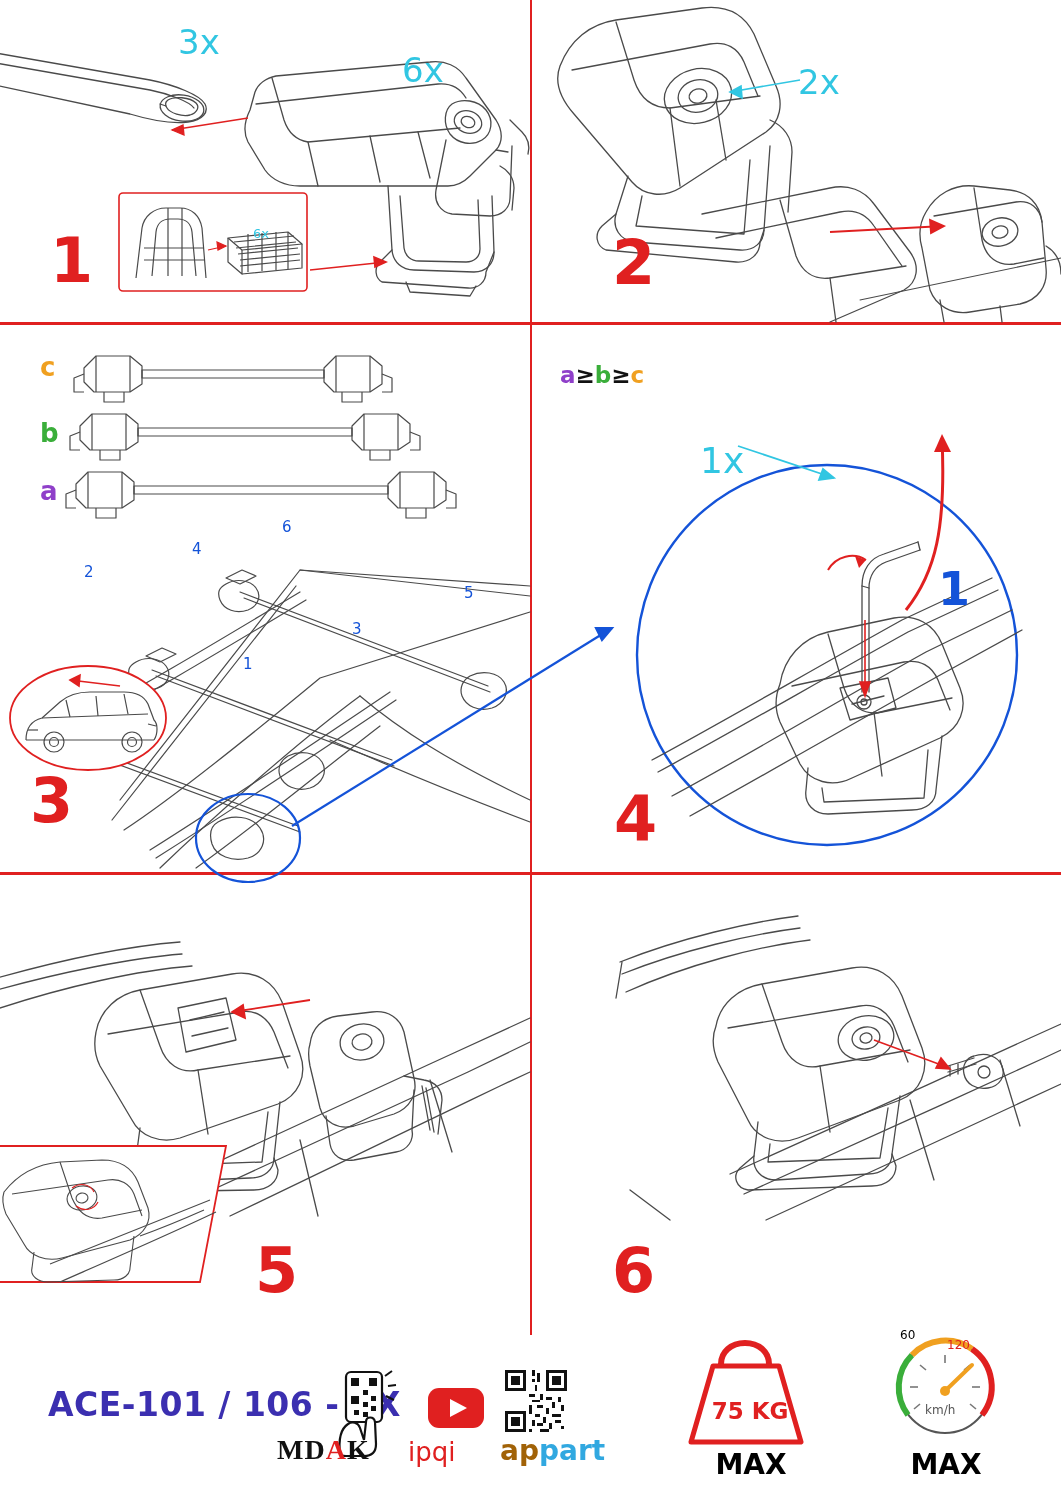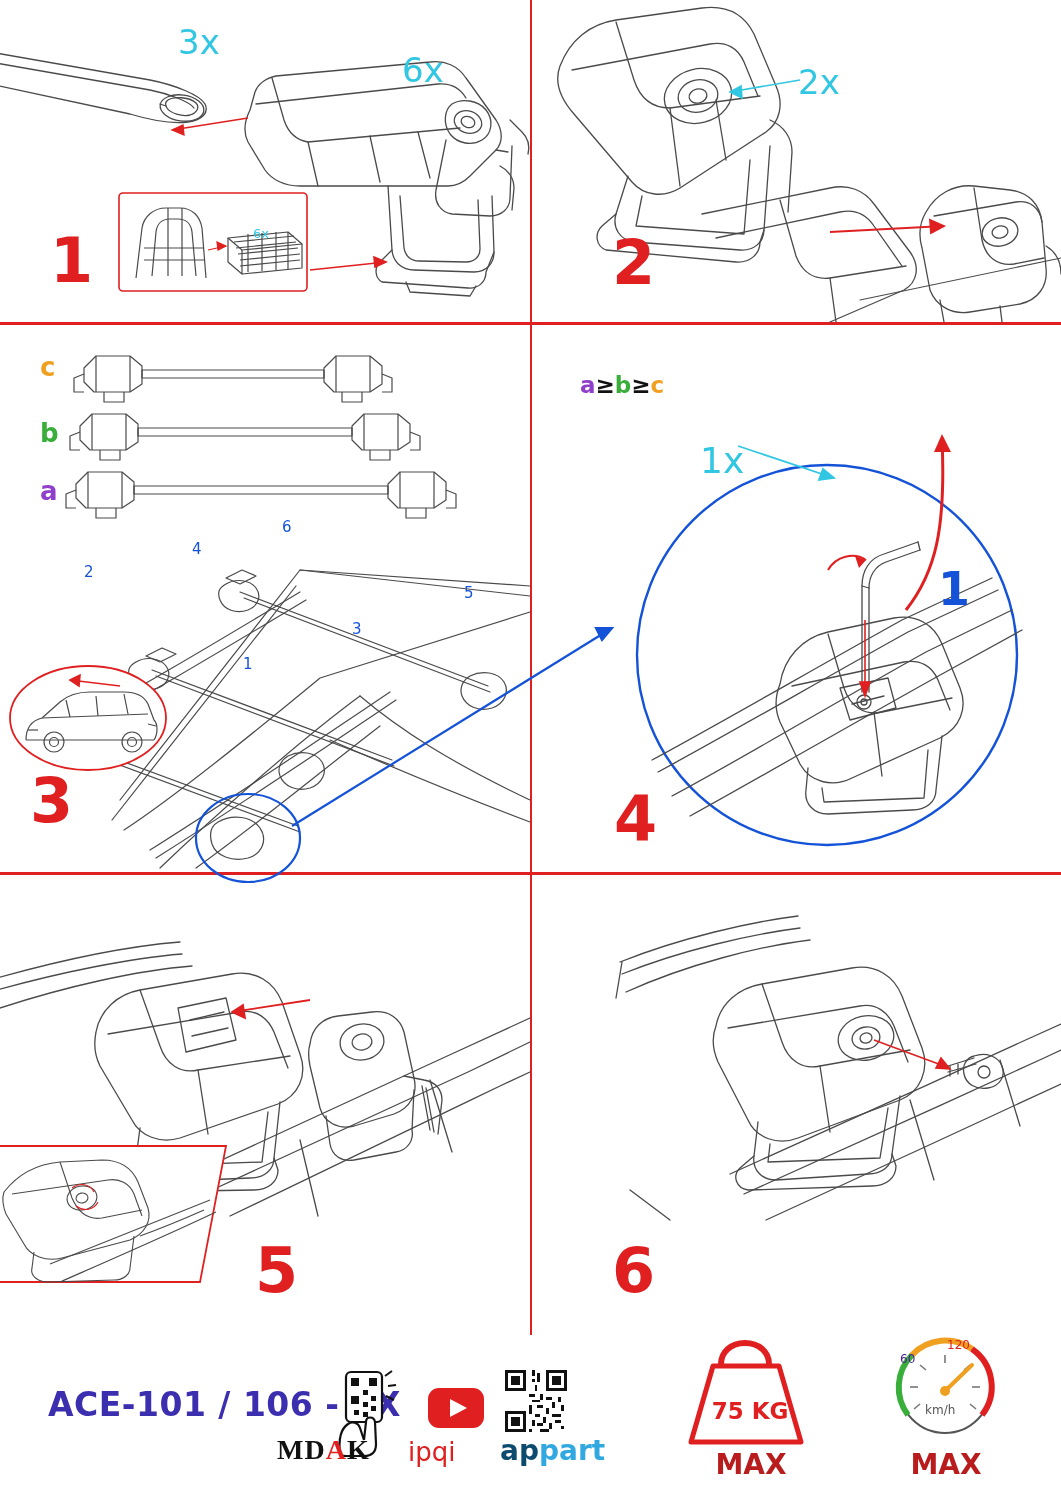--- a/index.html
+++ b/index.html
@@ -133,29 +133,29 @@
     font-size: 26px;
     color: #e02020;
   }
   .brand-apline {
     position: absolute;
     left: 500px; top: 1434px;
     font-family: "DejaVu Sans", sans-serif;
     font-size: 28px;
     font-weight: 600;
   }
-  .brand-apline .p1 { color: #0c4a6e; }
+  .brand-apline .p1 { color: #a16207; }
   .brand-apline .p2 { color: #31a8e0; }
 
   .max-label {
     position: absolute;
     font-family: "DejaVu Sans", sans-serif;
     font-size: 28px;
     font-weight: bold;
-    color: #b91c1c;
+    color: #000000;
   }
   .weight-text {
     position: absolute;
     font-family: "DejaVu Sans", sans-serif;
     font-size: 23px;
     font-weight: bold;
     color: #e02020;
   }
   .kmh {
     position: absolute;
@@ -335,21 +335,21 @@
           <path d="M370,30 L380,34 L380,48 L370,48"></path>
           <path d="M20,48 L20,58 L40,58 L40,48 M330,48 L330,58 L350,58 L350,48"></path>
         </g>
       </g>
     </svg>
   </div>
   <div class="letter lbl-c" style="left:40px; top:352px;">c</div>
   <div class="letter lbl-b" style="left:40px; top:418px;">b</div>
   <div class="letter lbl-a" style="left:40px; top:476px;">a</div>
 
-  <div class="ineq" style="left:580px; top:362px;margin-top:10px;">
+  <div class="ineq" style="left:560px; top:362px;">
     <span style="color:#8f3fc9">a</span><span style="color:#111">≥</span><span style="color:#3aae3a">b</span><span style="color:#111">≥</span><span style="color:#f0a020">c</span>
   </div>
 
   <div class="panel" style="left:0px; top:500px;">
     <svg width="530" height="370" viewBox="0 0 530 370">
       <g fill="none" stroke="#4a4a4a" stroke-width="1.2" stroke-linejoin="round" stroke-linecap="round">
 
         <path d="M120,300 L300,70 L530,86"></path>
         <path d="M112,320 L296,86"></path>
         <path d="M124,330 C170,300 250,236 320,178 L530,112"></path>
@@ -692,18 +692,18 @@
         <path d="M40,40 L46,45"></path>
           <path d="M65,30 L65,38"></path>
         <path d="M90,40 L84,45"></path>
           <path d="M100,62 L92,62"></path>
         <path d="M96,84 L90,79"></path>
       </g>
       <path d="M65,66 L92,40" stroke="#f0a020" stroke-width="4" stroke-linecap="round"></path>
       <circle cx="65" cy="66" r="5" fill="#f0a020"></circle>
     </svg>
   </div>
-  <div class="gauge-tick-lbl" style="left:900px; top:1328px; color:#4c1d95;margin-top:24px;">60</div>
+  <div class="gauge-tick-lbl" style="left:900px; top:1328px; color:#000000;">60</div>
   <div class="gauge-tick-lbl" style="left:947px; top:1338px; color:#e02020;">120</div>
   <div class="kmh" style="left:925px; top:1403px;">km/h</div>
   <div class="max-label" style="left:900px; top:1448px; width:92px; text-align:center;">MAX</div>
 
 </div>
 
 </body></html>

